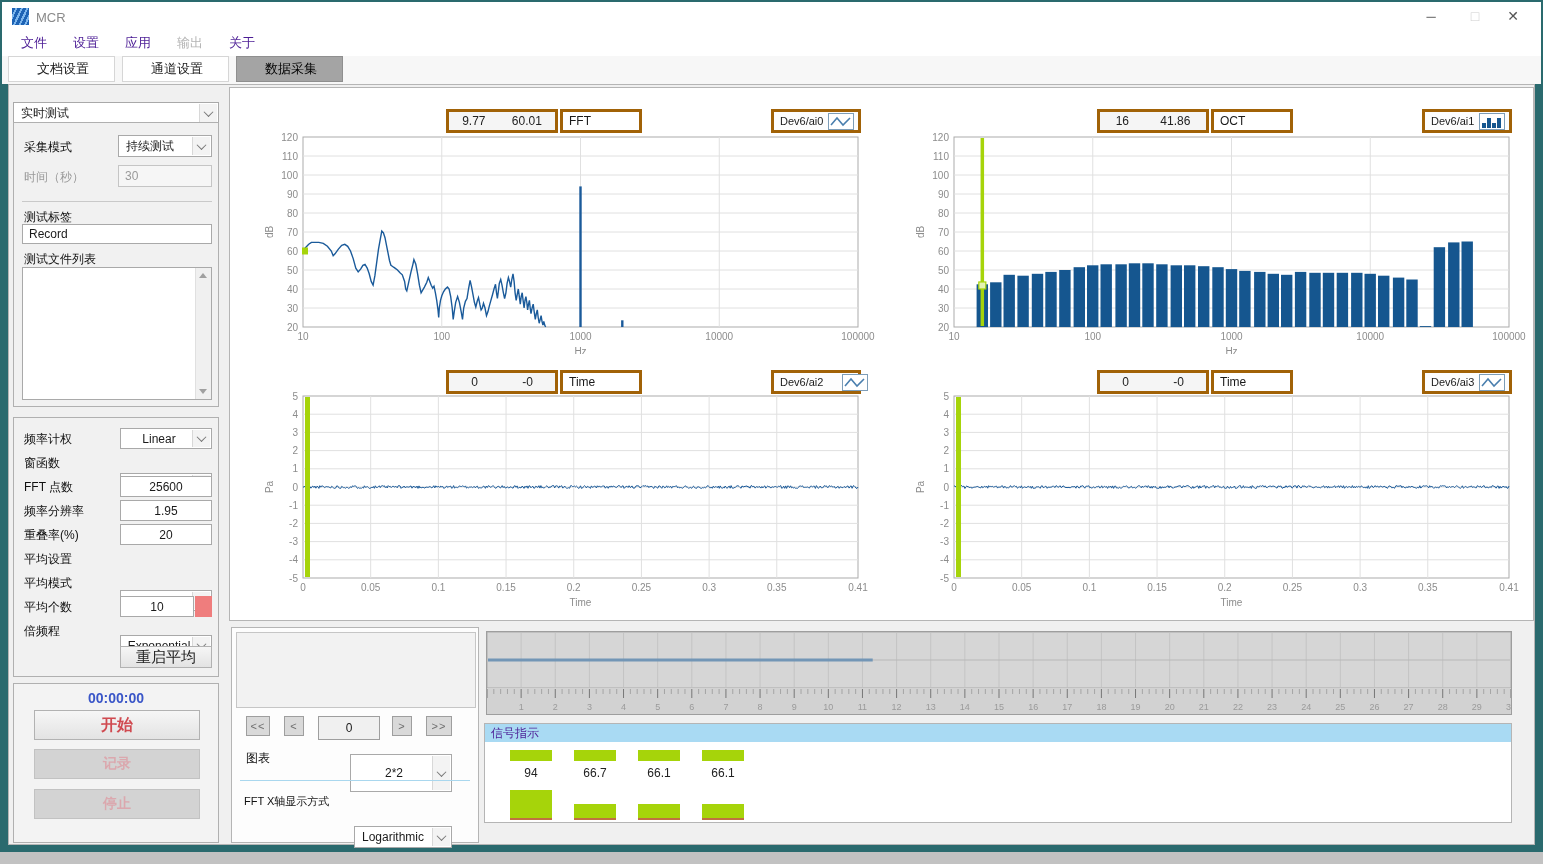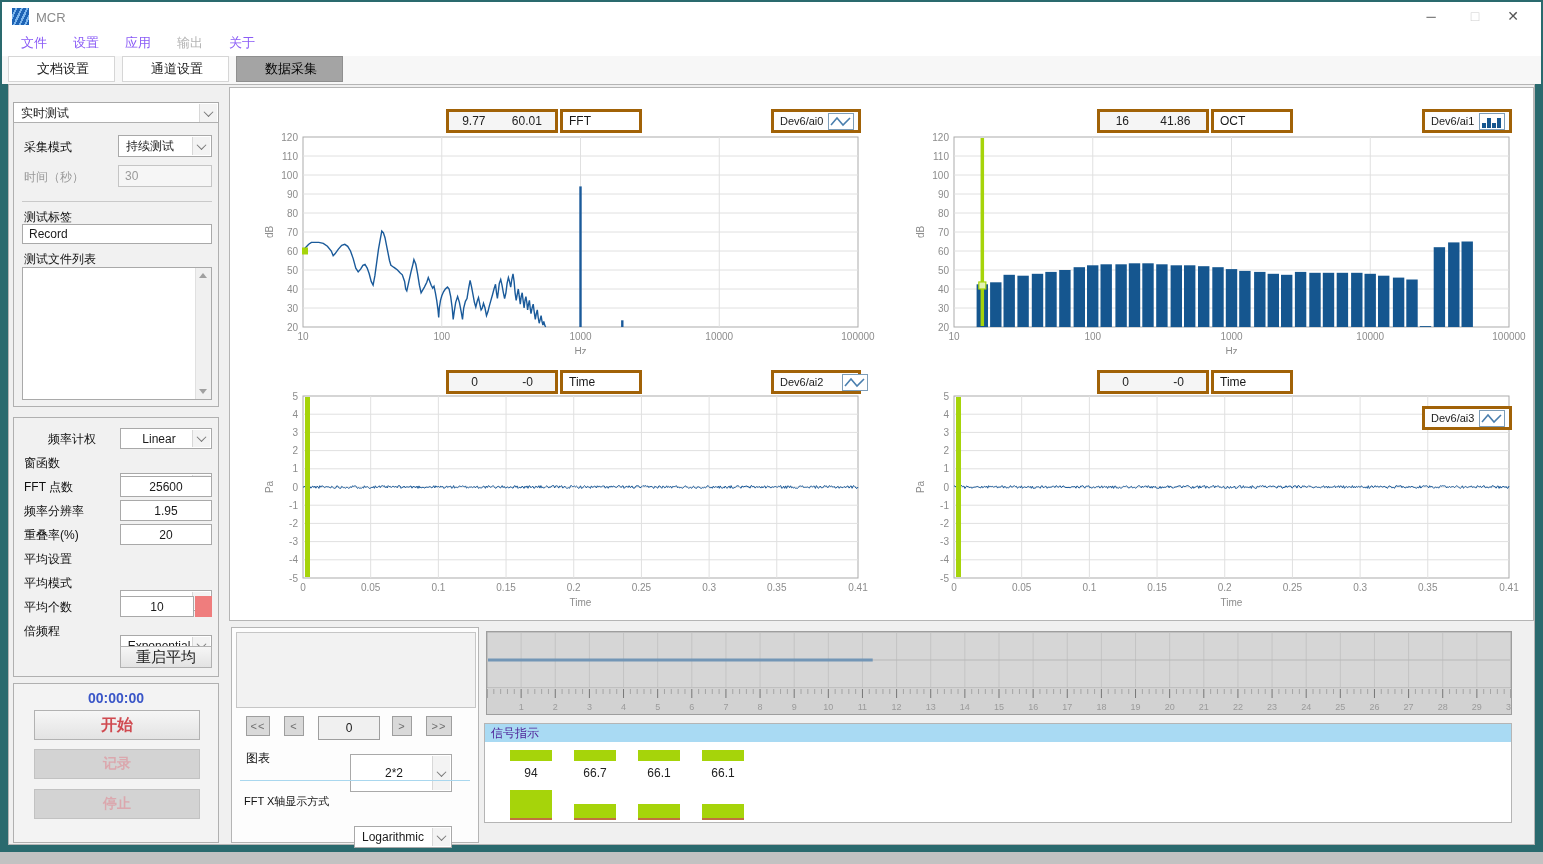--- a/index.html
+++ b/index.html
@@ -15,21 +15,21 @@
   #titlebar{top:2px;left:2px;right:2px;height:28px;background:#fff;}
   #app-logo{left:10px;top:6px;width:17px;height:17px;
     background:repeating-linear-gradient(115deg,#1d63b5 0 3px,#7db6ec 3px 5px);}
   #app-title{left:34px;top:8px;color:#8a8a8a;font-size:13px;}
   .winbtn{top:0;width:44px;height:28px;display:flex;align-items:center;justify-content:center;color:#555;font-size:13px;cursor:default;}
   #btn-min{right:88px;}
   #btn-max{right:44px;color:#d0d0d0;font-size:14px;}
   #btn-close{right:6px;font-size:14px;}
   
   #menubar{top:30px;left:2px;right:2px;height:26px;background:#fff;display:flex;align-items:center;padding-left:6px;box-sizing:border-box;}
-  .menu-item{padding:4px 13px;font-size:13px;color:#8b5cf6;}
+  .menu-item{padding:4px 13px;font-size:13px;color:#4c1d95;}
   .menu-item.disabled{color:#b4b4b4;}
   
   #tabbar{top:56px;left:2px;right:2px;height:28px;background:#f7f7f7;display:flex;align-items:flex-start;padding-left:6px;box-sizing:border-box;}
   .tab{width:107px;height:26px;margin-right:7px;background:#fff;border:1px solid #d6d6d6;box-sizing:border-box;
        display:flex;align-items:center;padding-left:28px;font-size:13px;}
   .tab.active{background:#a4a4a4;border-color:#8f8f8f;color:#000;}
   
   #main{top:84px;left:8px;width:1527px;height:761px;background:#f0f0f0;border:1px solid #b5b5b5;box-sizing:border-box;}
   #footer-strip{left:0;right:0;bottom:0;height:12px;background:#c2c2c2;}
   
@@ -126,21 +126,21 @@
     <div id="filelist" class="abs" style="left:8px;top:144px;width:190px;height:133px;">
       <div class="track">
         <span class="tri-up"></span>
         <span class="tri-dn"></span>
       </div>
     </div>
   </div>
 
   <div class="abs groupbox" style="left:4px;top:332px;width:206px;height:260px;">
     <div id="settings-rows">
-        <div class="abs lbl" style="left: 10px; top: 13px; margin-left: 24px;">频率计权</div>
+        <div class="abs lbl" style="left: 10px; top: 13px;">频率计权</div>
         <div class="abs sel center" style="left: 106px; top: 10px; width: 92px; height: 21px;">
           <span style="margin-right: 14px;">Linear</span>
           <span class="arrbox">
             <span class="chev"></span>
           </span>
         </div>
         <div class="abs lbl" style="left: 10px; top: 37px;">窗函数</div>
         <div class="abs sel center" style="left: 106px; top: 34px; width: 92px; height: 21px;">
           <span style="margin-right: 14px;">Hanning</span>
           <span class="arrbox">
@@ -424,21 +424,21 @@
           <text x="349.5" y="252" text-anchor="middle" font-size="10" fill="#8c8c8c">Time</text>
           <text x="0" y="0" text-anchor="middle" font-size="10" fill="#8c8c8c" transform="translate(42,133) rotate(-90)">Pa</text>
           <polyline points="72.0,131.8 73.0,132.3 74.0,132.9 75.0,132.2 76.0,134.0 77.0,133.8 77.9,134.1 78.9,131.7 79.9,131.7 80.9,132.8 81.9,132.0 82.9,134.5 83.9,132.8 84.9,131.9 85.9,133.0 86.9,132.9 87.9,133.8 88.8,132.9 89.8,134.3 90.8,133.5 91.8,133.3 92.8,133.1 93.8,133.0 94.8,132.6 95.8,132.5 96.8,133.2 97.8,133.6 98.8,133.9 99.8,132.2 100.7,133.7 101.7,133.1 102.7,132.2 103.7,133.3 104.7,132.0 105.7,134.2 106.7,131.7 107.7,132.7 108.7,132.4 109.7,132.6 110.7,132.3 111.6,133.3 112.6,132.7 113.6,132.4 114.6,132.2 115.6,134.1 116.6,132.9 117.6,133.2 118.6,133.2 119.6,131.8 120.6,131.9 121.6,134.1 122.5,132.5 123.5,132.7 124.5,134.1 125.5,133.6 126.5,133.8 127.5,133.2 128.5,131.6 129.5,133.1 130.5,133.2 131.5,132.0 132.5,131.7 133.4,132.6 134.4,132.3 135.4,134.2 136.4,133.4 137.4,132.7 138.4,133.8 139.4,131.8 140.4,134.2 141.4,133.5 142.4,132.9 143.4,133.0 144.3,134.0 145.3,132.8 146.3,132.3 147.3,133.4 148.3,132.4 149.3,134.3 150.3,132.2 151.3,134.4 152.3,134.2 153.3,134.3 154.3,132.8 155.3,132.9 156.2,132.6 157.2,133.3 158.2,134.3 159.2,132.2 160.2,131.7 161.2,133.6 162.2,133.5 163.2,132.3 164.2,132.4 165.2,134.3 166.2,133.0 167.1,133.3 168.1,133.2 169.1,133.2 170.1,132.8 171.1,131.8 172.1,132.8 173.1,133.5 174.1,131.6 175.1,132.4 176.1,133.3 177.1,132.8 178.0,131.7 179.0,133.4 180.0,133.2 181.0,131.8 182.0,132.5 183.0,133.2 184.0,133.6 185.0,133.4 186.0,133.7 187.0,133.2 188.0,134.0 188.9,133.3 189.9,132.7 190.9,132.7 191.9,132.8 192.9,132.5 193.9,134.2 194.9,132.0 195.9,132.5 196.9,134.0 197.9,133.7 198.9,131.8 199.8,132.4 200.8,131.6 201.8,132.9 202.8,134.2 203.8,132.4 204.8,132.2 205.8,132.2 206.8,131.8 207.8,133.8 208.8,133.4 209.8,134.1 210.8,133.5 211.7,132.9 212.7,133.8 213.7,133.5 214.7,132.6 215.7,132.7 216.7,132.1 217.7,133.9 218.7,133.6 219.7,131.8 220.7,133.8 221.7,133.0 222.6,132.2 223.6,133.3 224.6,132.5 225.6,134.4 226.6,132.4 227.6,133.2 228.6,132.0 229.6,134.1 230.6,131.9 231.6,134.4 232.6,132.2 233.5,132.0 234.5,134.0 235.5,133.8 236.5,134.3 237.5,133.1 238.5,134.0 239.5,134.0 240.5,133.3 241.5,132.2 242.5,132.5 243.5,132.4 244.4,131.9 245.4,132.5 246.4,134.0 247.4,134.0 248.4,132.9 249.4,132.3 250.4,133.9 251.4,133.6 252.4,133.4 253.4,134.1 254.4,133.8 255.3,132.6 256.3,131.8 257.3,131.7 258.3,132.5 259.3,133.8 260.3,132.0 261.3,133.4 262.3,132.4 263.3,132.1 264.3,132.1 265.3,133.5 266.3,131.6 267.2,132.7 268.2,134.1 269.2,132.4 270.2,134.2 271.2,132.2 272.2,133.3 273.2,132.3 274.2,134.0 275.2,134.2 276.2,134.4 277.2,134.2 278.1,132.4 279.1,134.4 280.1,132.8 281.1,133.7 282.1,133.1 283.1,133.5 284.1,133.0 285.1,132.3 286.1,131.7 287.1,133.8 288.1,131.9 289.0,133.0 290.0,133.1 291.0,134.4 292.0,133.4 293.0,133.1 294.0,132.9 295.0,132.8 296.0,132.0 297.0,132.1 298.0,131.6 299.0,132.5 299.9,134.0 300.9,132.2 301.9,132.0 302.9,132.8 303.9,132.2 304.9,131.7 305.9,131.6 306.9,132.1 307.9,133.1 308.9,133.9 309.9,134.3 310.8,132.4 311.8,134.3 312.8,133.2 313.8,133.0 314.8,132.2 315.8,131.9 316.8,134.4 317.8,131.8 318.8,134.0 319.8,132.7 320.8,132.2 321.8,132.0 322.7,131.6 323.7,134.3 324.7,132.3 325.7,132.7 326.7,134.0 327.7,133.7 328.7,132.8 329.7,132.7 330.7,131.9 331.7,131.6 332.7,133.8 333.6,132.1 334.6,132.5 335.6,132.0 336.6,131.9 337.6,133.4 338.6,133.1 339.6,133.7 340.6,133.1 341.6,132.2 342.6,134.2 343.6,134.4 344.5,134.2 345.5,132.2 346.5,133.7 347.5,134.3 348.5,132.5 349.5,134.0 350.5,133.5 351.5,133.2 352.5,132.0 353.5,134.4 354.5,134.3 355.4,133.9 356.4,132.4 357.4,131.7 358.4,131.6 359.4,134.1 360.4,133.6 361.4,131.7 362.4,133.8 363.4,133.0 364.4,133.2 365.4,133.2 366.3,133.5 367.3,133.7 368.3,132.3 369.3,134.4 370.3,131.6 371.3,133.0 372.3,133.6 373.3,134.4 374.3,134.4 375.3,132.2 376.3,132.7 377.2,132.8 378.2,131.6 379.2,132.6 380.2,131.7 381.2,131.7 382.2,133.1 383.2,131.8 384.2,133.4 385.2,133.7 386.2,132.6 387.2,132.3 388.2,131.9 389.1,132.7 390.1,132.4 391.1,132.0 392.1,132.4 393.1,132.5 394.1,133.8 395.1,134.0 396.1,131.9 397.1,132.5 398.1,132.2 399.1,132.1 400.0,134.1 401.0,134.1 402.0,132.9 403.0,133.6 404.0,131.7 405.0,133.3 406.0,132.7 407.0,132.0 408.0,132.2 409.0,132.2 410.0,134.2 410.9,133.4 411.9,131.9 412.9,131.9 413.9,131.9 414.9,134.1 415.9,131.7 416.9,131.6 417.9,133.0 418.9,134.1 419.9,133.0 420.9,131.6 421.8,132.7 422.8,131.9 423.8,133.1 424.8,133.3 425.8,132.7 426.8,131.6 427.8,132.5 428.8,132.2 429.8,133.3 430.8,133.5 431.8,134.0 432.7,133.0 433.7,132.8 434.7,132.8 435.7,133.5 436.7,133.3 437.7,133.5 438.7,133.8 439.7,132.9 440.7,132.6 441.7,131.8 442.7,133.7 443.7,133.0 444.6,132.1 445.6,134.1 446.6,132.2 447.6,133.7 448.6,133.2 449.6,133.3 450.6,133.1 451.6,132.8 452.6,131.7 453.6,133.7 454.6,132.7 455.5,133.0 456.5,131.7 457.5,133.5 458.5,131.8 459.5,132.2 460.5,133.9 461.5,131.7 462.5,134.3 463.5,132.9 464.5,132.3 465.5,133.6 466.4,132.9 467.4,132.6 468.4,133.2 469.4,133.6 470.4,131.6 471.4,133.8 472.4,132.5 473.4,133.9 474.4,132.3 475.4,133.2 476.4,132.4 477.3,132.8 478.3,133.3 479.3,131.9 480.3,132.5 481.3,133.7 482.3,133.3 483.3,134.0 484.3,132.8 485.3,134.3 486.3,131.7 487.3,134.5 488.3,133.4 489.2,131.9 490.2,132.0 491.2,133.6 492.2,132.9 493.2,131.6 494.2,133.0 495.2,132.2 496.2,132.6 497.2,133.4 498.2,132.0 499.2,132.3 500.1,133.1 501.1,133.0 502.1,132.1 503.1,133.2 504.1,132.9 505.1,134.3 506.1,133.5 507.1,131.8 508.1,132.4 509.1,132.6 510.1,134.1 511.0,133.1 512.0,134.2 513.0,133.7 514.0,131.6 515.0,132.0 516.0,132.4 517.0,132.0 518.0,132.1 519.0,131.6 520.0,133.7 521.0,132.2 521.9,133.3 522.9,133.7 523.9,133.9 524.9,132.7 525.9,133.8 526.9,132.2 527.9,133.1 528.9,133.1 529.9,132.0 530.9,133.2 531.9,133.2 532.8,133.6 533.8,133.9 534.8,134.2 535.8,133.2 536.8,134.0 537.8,131.7 538.8,134.1 539.8,133.0 540.8,131.9 541.8,131.8 542.8,132.2 543.8,131.9 544.7,131.8 545.7,132.6 546.7,133.9 547.7,131.7 548.7,133.2 549.7,132.0 550.7,133.3 551.7,134.3 552.7,133.6 553.7,133.1 554.7,133.8 555.6,132.9 556.6,134.2 557.6,132.9 558.6,131.6 559.6,132.2 560.6,131.7 561.6,131.9 562.6,131.8 563.6,132.2 564.6,134.0 565.6,132.8 566.5,133.4 567.5,132.4 568.5,133.4 569.5,132.8 570.5,132.6 571.5,132.6 572.5,133.7 573.5,132.6 574.5,131.8 575.5,132.3 576.5,132.9 577.4,133.9 578.4,134.3 579.4,133.4 580.4,131.8 581.4,134.2 582.4,133.4 583.4,132.3 584.4,133.0 585.4,133.6 586.4,133.1 587.4,132.7 588.3,132.8 589.3,131.8 590.3,133.4 591.3,132.9 592.3,133.0 593.3,133.6 594.3,133.8 595.3,131.7 596.3,132.3 597.3,132.9 598.3,132.1 599.3,133.5 600.2,133.1 601.2,131.9 602.2,131.7 603.2,133.7 604.2,133.5 605.2,132.8 606.2,134.0 607.2,133.3 608.2,132.8 609.2,133.6 610.2,131.7 611.1,131.8 612.1,132.6 613.1,132.6 614.1,134.2 615.1,132.4 616.1,131.9 617.1,134.4 618.1,132.3 619.1,134.1 620.1,132.8 621.1,132.7 622.0,132.3 623.0,133.6 624.0,132.4 625.0,134.1 626.0,134.2 627.0,132.0 " fill="none" stroke="#1a5a9a" stroke-width="1"></polyline>
           <rect x="74" y="43" width="5" height="180" fill="#a6d40a"></rect>
         </svg>
         <div class="hdr-box hdr-val" style="left: 215px; top: 16px; width: 112px;">
           <span>0</span>
           <span>-0</span>
         </div>
         <div class="hdr-box hdr-kind" style="left: 329px; top: 16px; width: 82px;">Time</div>
-        <div class="hdr-box hdr-chan" style="left: 540px; top: 16px; width: 90px; margin-top: 36px;">
+        <div class="hdr-box hdr-chan" style="left: 540px; top: 16px; width: 90px;">
           <span>Dev6/ai3</span>
           <span class="chan-icon"><svg width="24" height="15">
               <polyline points="2,11 8,4 14,11 21,4" fill="none" stroke="#4a7fae" stroke-width="1.6"></polyline>
             </svg></span>
         </div>
       </div>
     </div>
 
   <div id="bottomleft" class="abs">
     <div id="bl-innerbox" class="abs"></div>

